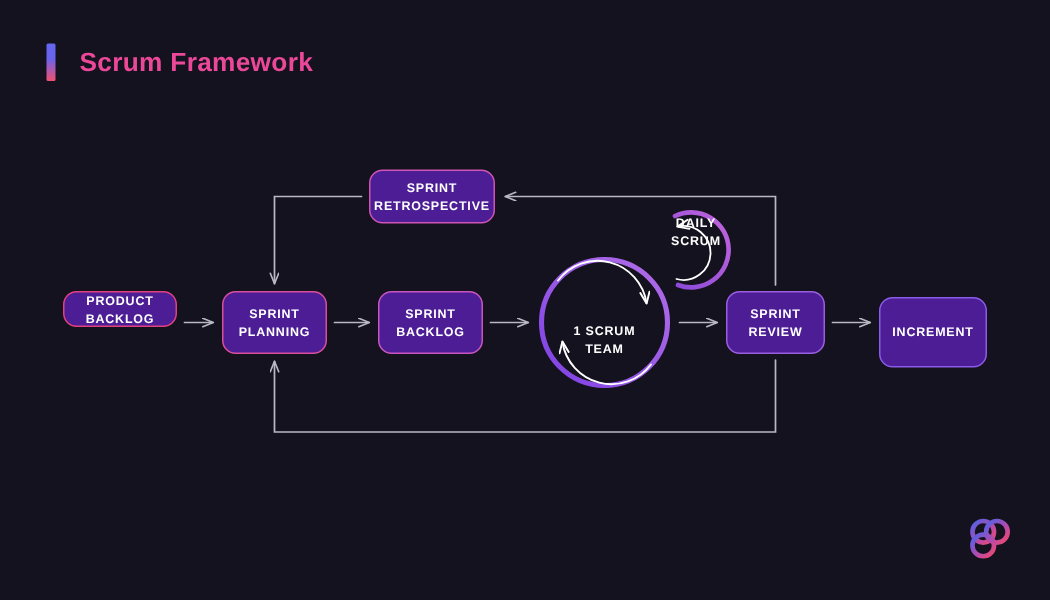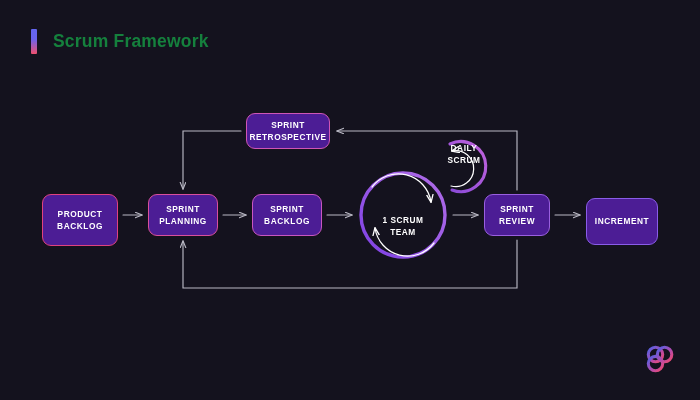--- a/index.html
+++ b/index.html
@@ -26,21 +26,21 @@
     align-items: center;
     gap: 16px;
   }
   #title-marker {
     width: 6px;
     height: 25px;
     border-radius: 1px;
     background: linear-gradient(180deg, #6366f1 0%, #6a63ee 40%, #f0506e 100%);
   }
   #title-text {
-    color: #15803d;
+    color: #ec4899;
     font-size: 17.5px;
     font-weight: 700;
     letter-spacing: 0.2px;
     white-space: nowrap;
   }
 
   
   #diagram {
     position: absolute;
     left: 0;
@@ -164,21 +164,21 @@
       <g stroke="#ffffff" stroke-width="1.25" fill="none" stroke-linecap="round">
         <path d="M372,187 A33,33 0 0 1 431,202" marker-end="url(#ahw)"></path>
         <path d="M434,243 A33,33 0 0 1 375,228" marker-end="url(#ahw)"></path>
       </g>
 
       <path d="M450,144 A25,25 0 1 1 452,190" fill="none" stroke="url(#gradDailyRing)" stroke-width="3.1" stroke-linecap="round"></path>
 
       <path d="M451,186 A18,18 0 1 0 452,151" fill="none" stroke="#ffffff" stroke-width="1.2" stroke-linecap="round" marker-end="url(#ahw)"></path>
     </svg>
 
-    <div class="node" style="left:42px; top:194px; width:76px; height:52px; border-color:#e0427f;">
+    <div class="node" style="left:42px; top:194px; width:76px; height:24px; border-color:#e0427f;">
       <span>PRODUCT
 BACKLOG</span>
     </div>
 
     <div class="node" style="left:148px; top:194px; width:70px; height:42px; border-color:#d94f9c;">
       <span>SPRINT
 PLANNING</span>
     </div>
 
     <div class="node" style="left:252px; top:194px; width:70px; height:42px; border-color:#c956c0;">

